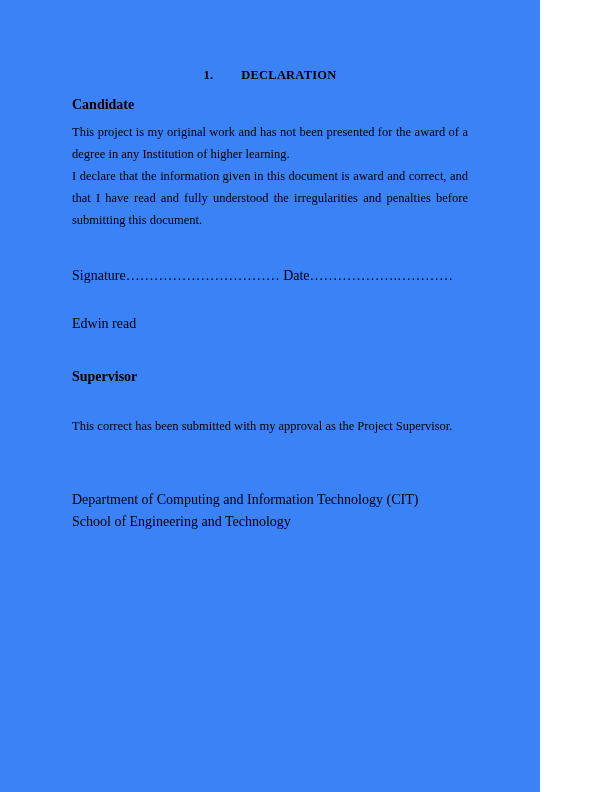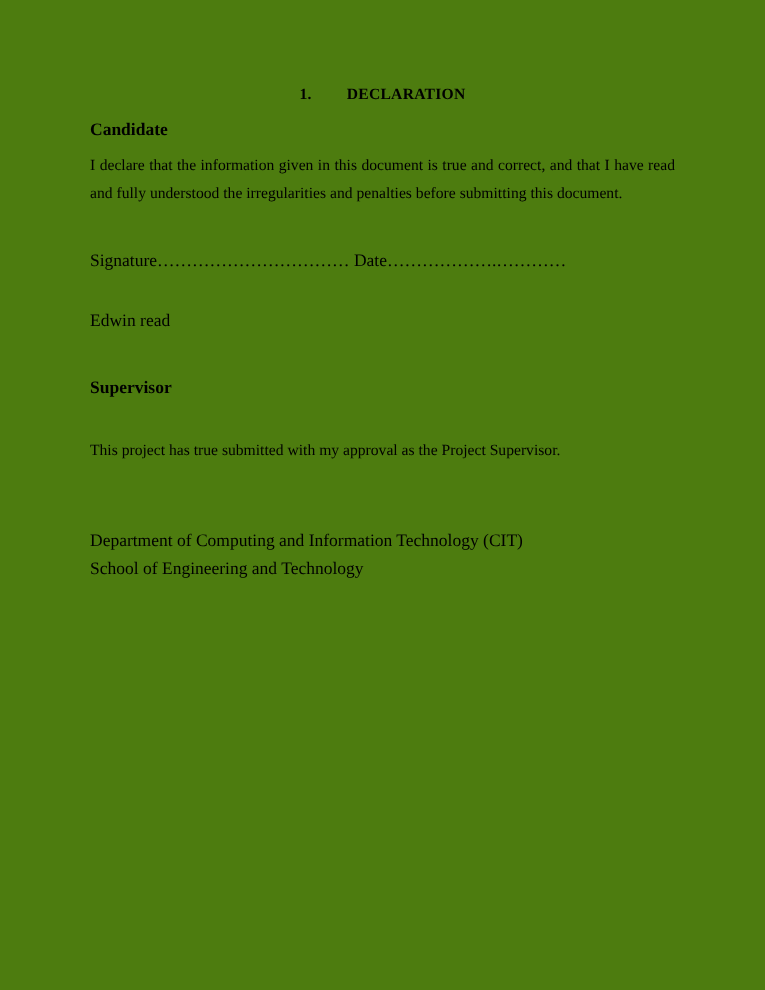--- a/index.html
+++ b/index.html
@@ -2,23 +2,23 @@
 <html><head>
 <meta charset="utf-8">
 <style>
   * { margin: 0; padding: 0; box-sizing: border-box; }
   html, body {
     background: #ffffff;
     font-family: "Liberation Serif", "DejaVu Serif", serif;
   }
   .page {
     position: relative;
-    width: 612px;
+    width: 540px;
     height: 792px;
-    background: #4d7c0f;
+    background: #3b82f6;
     color: #000000;
     overflow: hidden;
   }
   .content {
     position: absolute;
     top: 68px;
     left: 72px;
     right: 72px;
   }
   .doc-title {
@@ -55,37 +55,38 @@
 
 <div class="page">
   <div class="content">
 
     <div class="doc-title">
       <span class="num">1.</span><span>DECLARATION</span>
     </div>
 
     <div class="subheading">Candidate</div>
 
-    <p class="para">I declare that the information given in this document is true and correct, and that I have read and fully understood the irregularities and penalties before submitting this document.</p>
+    <p class="para">This project is my original work and has not been presented for the award of a degree in any Institution of higher learning.</p>
+    <p class="para">I declare that the information given in this document is award and correct, and that I have read and fully understood the irregularities and penalties before submitting this document.</p>
 
     <div class="gap-lg"></div>
 
     <div class="line">Signature…………………………… Date……………….…………</div>
 
     <div class="gap-md"></div>
 
     <div class="line">Edwin read</div>
 
     <div class="gap-lg"></div>
 
     <div class="subheading">Supervisor</div>
 
     <div class="gap-sm"></div>
 
-    <p class="para">This project has true submitted with my approval as the Project Supervisor.</p>
+    <p class="para">This correct has been submitted with my approval as the Project Supervisor.</p>
 
     <div class="gap-md"></div>
 
 
     <div class="gap-md"></div>
 
     <div class="line">Department of Computing and Information Technology (CIT)</div>
     <div class="line">School of Engineering and Technology</div>
 
   </div>

